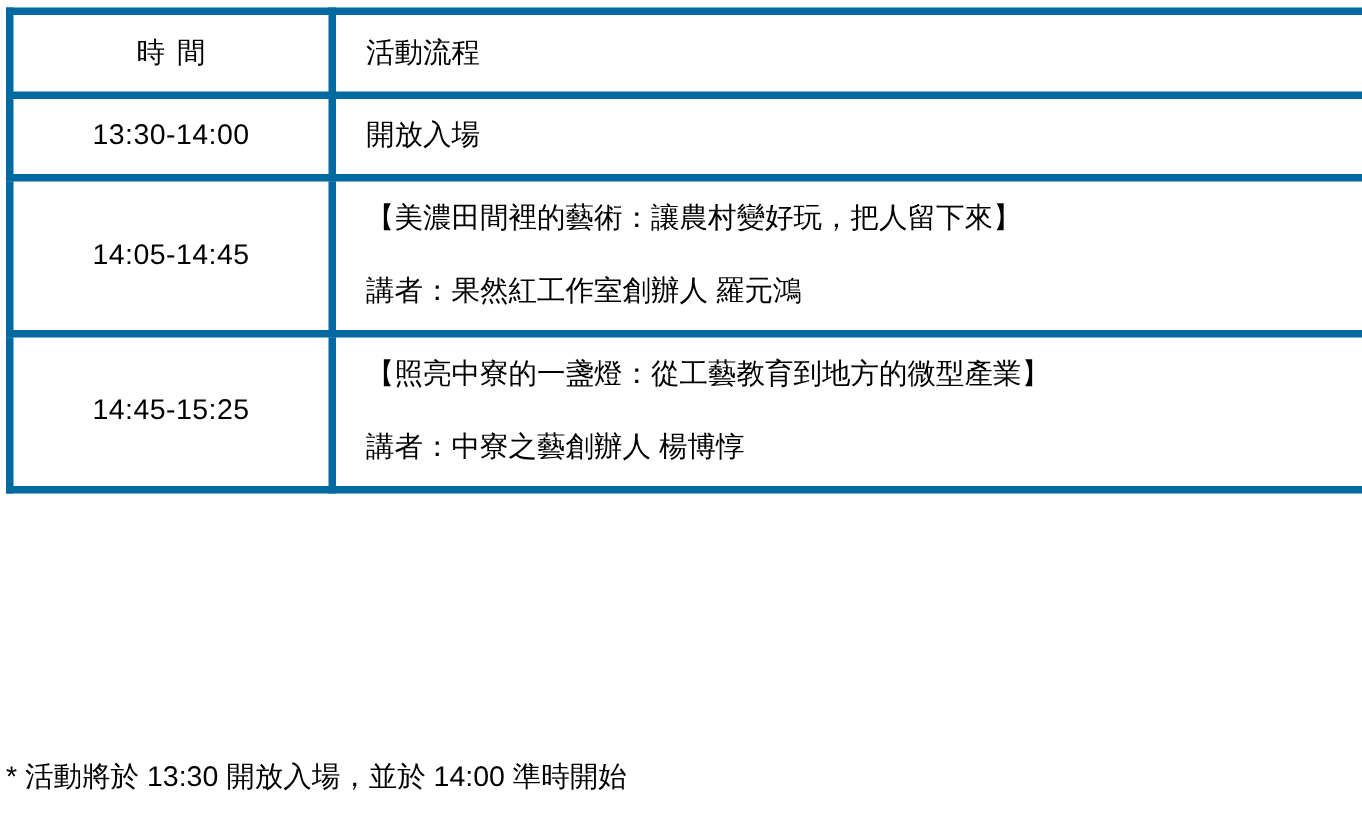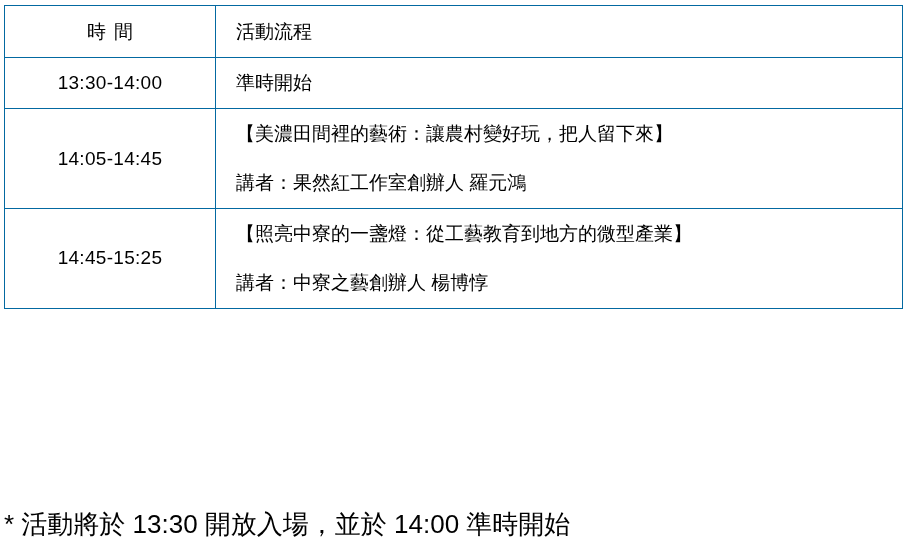--- a/index.html
+++ b/index.html
@@ -22,21 +22,21 @@
   }
   .schedule-table {
     position: absolute;
     left: 4px;
     top: 5px;
     width: 896px;
     border-collapse: collapse;
     table-layout: fixed;
   }
   .schedule-table td {
-    border: 1px solid #0369a1;
+    border: 5px solid #0369a1;
     padding: 0;
     vertical-align: middle;
     font-size: 19px;
     line-height: 1.55;
     color: #000000;
   }
   .col-time {
     width: 210px;
     text-align: center;
   }
@@ -64,21 +64,21 @@
     display: block;
     white-space: nowrap;
   }
   .activity-line + .activity-line {
     margin-top: 20px;
   }
   .footnote {
     position: absolute;
     left: 4px;
     top: 505px;
-    font-size: 26px;
+    font-size: 19px;
     line-height: 1.5;
     color: #000000;
     white-space: nowrap;
   }
 </style>
 </head>
 <body>
 
 <div class="page">
 
@@ -92,21 +92,21 @@
           <div class="cell-activity">活動流程</div>
         </td>
       </tr>
 
       <tr>
         <td class="col-time">
           <div class="cell-time">13:30-14:00</div>
         </td>
         <td class="col-activity">
           <div class="cell-activity">
-            <span class="activity-line">準時開始</span>
+            <span class="activity-line">開放入場</span>
           </div>
         </td>
       </tr>
 
 
       <tr>
         <td class="col-time">
           <div class="cell-time">14:05-14:45</div>
         </td>
         <td class="col-activity">

